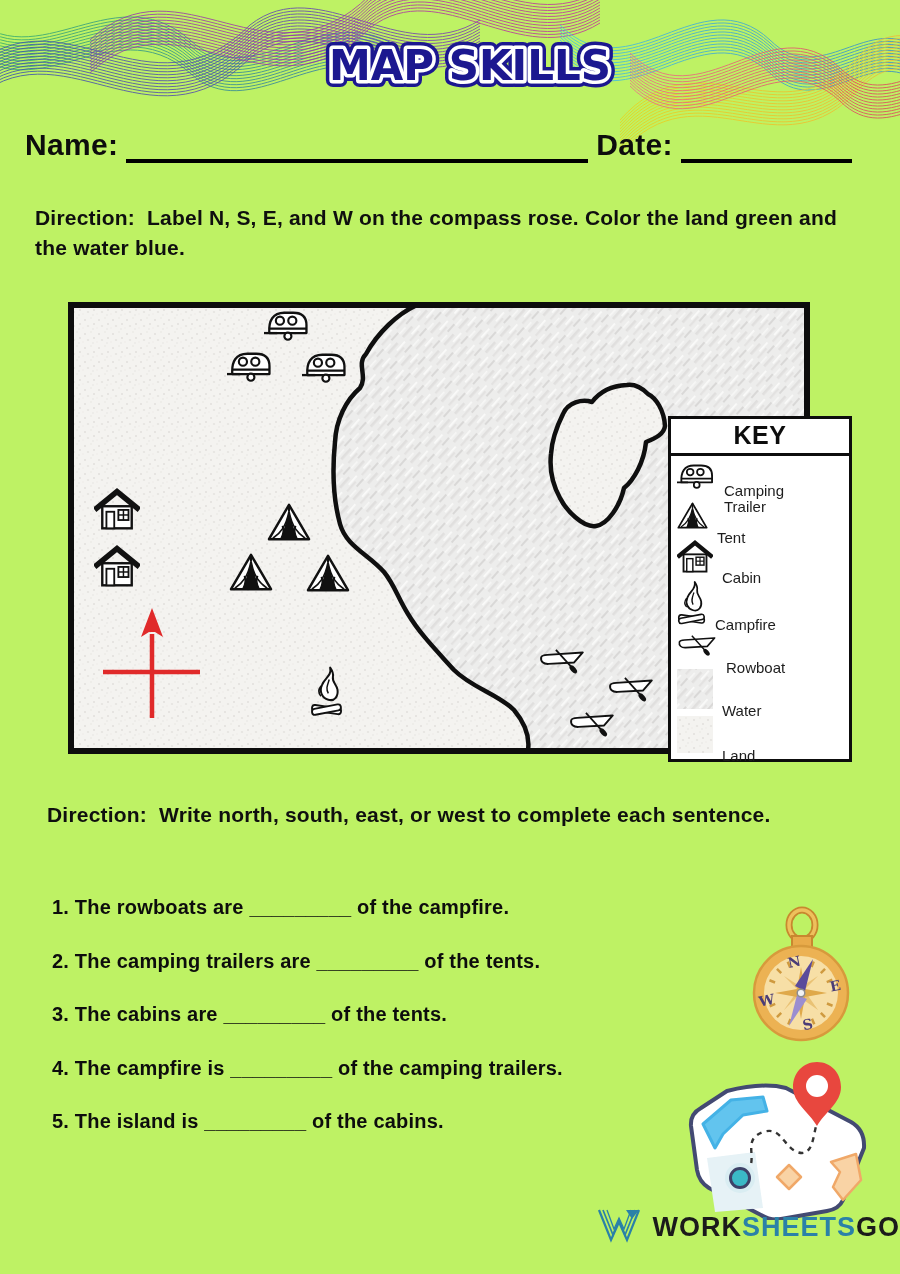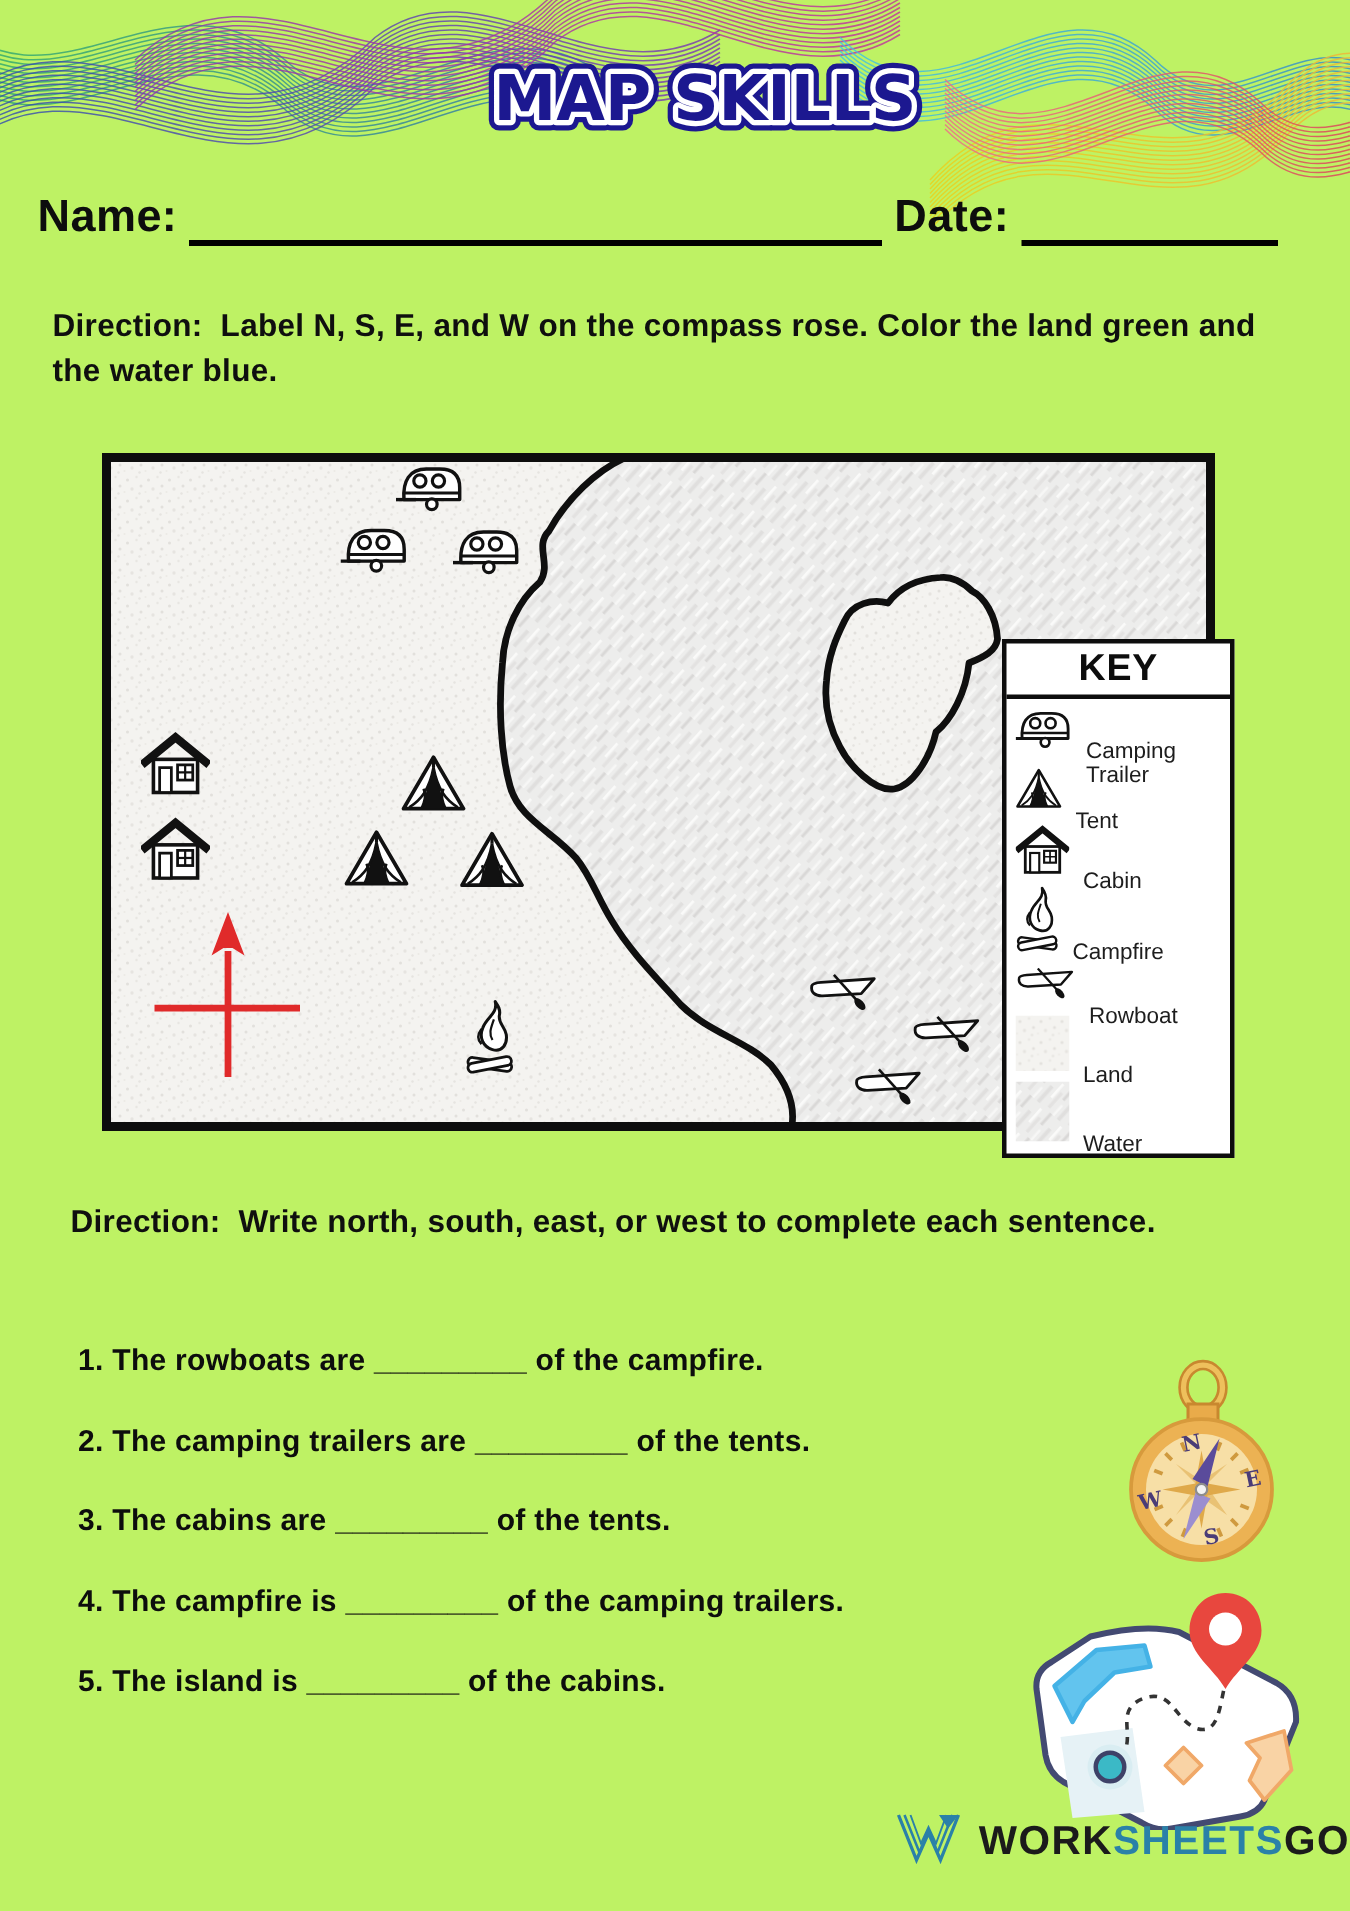--- a/index.html
+++ b/index.html
@@ -3,38 +3,38 @@
 <meta charset="utf-8">
 <style>
   html,body{margin:0;padding:0;background:#ffffff;}
   .page{position:relative;width:900px;height:1274px;background:#bef264;overflow:hidden;
         font-family:"Liberation Sans",sans-serif;color:#0d0d0d;}
 
   
   .hdr{position:absolute;left:0;top:0;}
 
   
-  .namerow{position:absolute;left:25px;top:128px;width:835px;display:flex;align-items:flex-end;
+  .namerow{position:absolute;left:25px;top:128px;width:835px;display:flex;align-items:center;
            font-size:30px;font-weight:bold;letter-spacing:0.3px;}
   .namerow .lbl{white-space:nowrap;padding-bottom:2px;}
   .line{border-bottom:4px solid #000;height:30px;margin:0 8px;}
   .name-line{width:462px;}
   .date-line{flex:1;}
 
   
   .direction{position:absolute;font-size:21px;font-weight:bold;line-height:1.45;
              letter-spacing:0.2px;color:#0f0f0f;}
   .dir1{left:35px;top:203px;width:825px;}
   .dir2{left:47px;top:800px;width:790px;}
 
   
   .mapsvg{position:absolute;left:68px;top:302px;}
 
   
-  .keybox{position:absolute;left:668px;top:426px;width:155px;height:346px;background:#ffffff;
+  .keybox{position:absolute;left:668px;top:416px;width:184px;height:346px;background:#ffffff;
           border:3px solid #0d0d0d;box-sizing:border-box;z-index:5;}
   .keytitle{font-size:25px;font-weight:bold;text-align:center;letter-spacing:0.5px;
             border-bottom:3px solid #0d0d0d;padding:2px 0 3px 0;}
   .kr{display:flex;align-items:center;gap:9px;padding-left:6px;box-sizing:border-box;}
   .kr .klabel{font-size:15px;font-weight:400;color:#1d1d1d;line-height:1.05;width:88px;margin-top:44px;}
   .kr1{height:41px}.kr2{height:37px}.kr3{height:44px}.kr4{height:50px}
   .kr5{height:36px}.kr6{height:42px}.kr7{height:49px}
   .kico{flex:0 0 auto;}
 
   
@@ -309,31 +309,31 @@
           <use href="#sym-campfire"></use>
         </svg>
       <span class="klabel">Campfire</span>
     </div>
     <div class="kr kr5">
       <svg class="kico" width="40" height="22" viewBox="0 0 54 30">
           <use href="#sym-rowboat"></use>
         </svg>
       <span class="klabel">Rowboat</span>
     </div>
+    <div class="kr kr7">
+      <svg class="kico" width="36" height="40">
+          <rect width="36" height="40" fill="url(#waterPat)"></rect>
+        </svg>
+      <span class="klabel">Water</span>
+    </div>
     <div class="kr kr6">
       <svg class="kico" width="36" height="37">
           <rect width="36" height="37" fill="url(#landPat)"></rect>
         </svg>
       <span class="klabel">Land</span>
-    </div>
-    <div class="kr kr7">
-      <svg class="kico" width="36" height="40">
-          <rect width="36" height="40" fill="url(#waterPat)"></rect>
-        </svg>
-      <span class="klabel">Water</span>
     </div>
   </div>
 
   <div class="direction dir2">Direction:&nbsp; Write north, south, east, or west to complete each sentence.</div>
 
   <div class="questions">
     <div class="q">1. The rowboats are _________ of the campfire.</div>
     <div class="q">2. The camping trailers are _________ of the tents.</div>
     <div class="q">3. The cabins are _________ of the tents.</div>
     <div class="q">4. The campfire is _________ of the camping trailers.</div>

